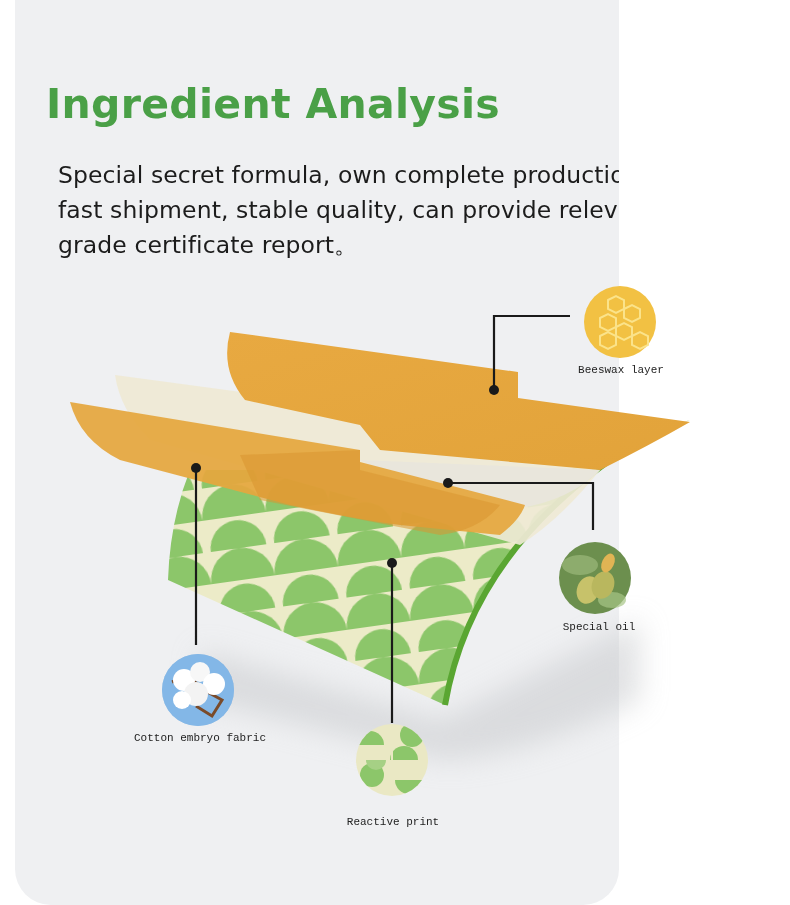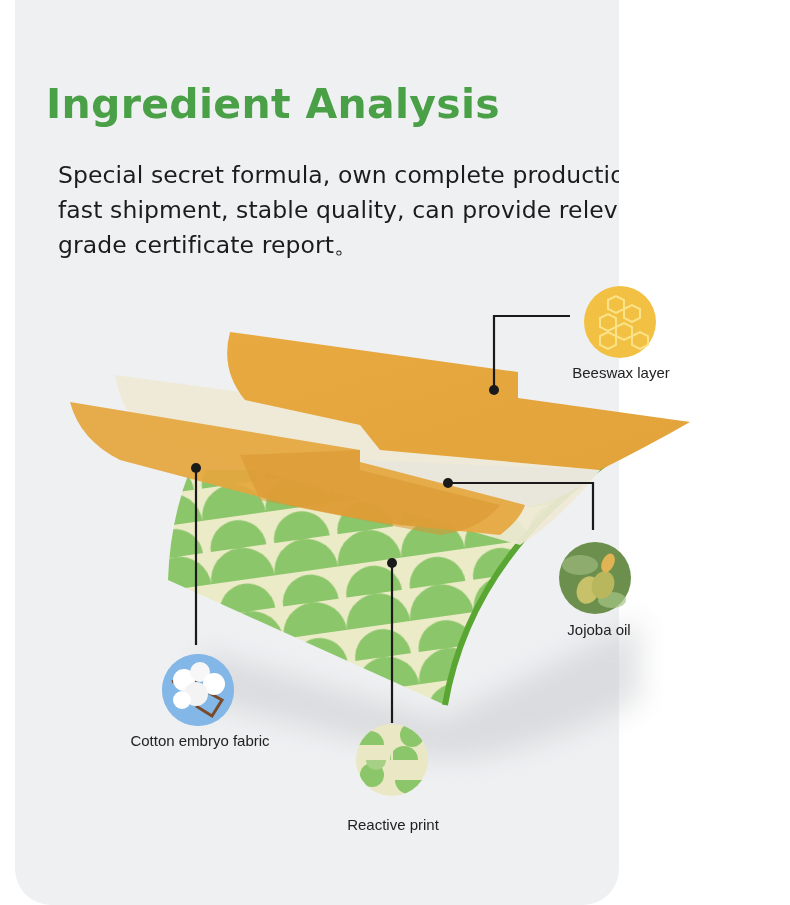--- a/index.html
+++ b/index.html
@@ -5,21 +5,21 @@
   html, body { margin:0; padding:0; }
   body { width:790px; height:905px; background:#ffffff; position:relative; overflow:hidden;
          font-family:"Liberation Sans", "DejaVu Sans", sans-serif; }
   .card { position:absolute; left:15px; top:0; width:604px; height:905px; background:#eff0f2;
           border-radius:0 0 36px 36px; overflow:hidden; }
   .title { position:absolute; left:31px; top:80px; margin:0; font-size:41px; font-weight:bold;
            color:#4aa047; letter-spacing:0.3px; font-family:"DejaVu Sans", sans-serif; }
   .desc { position:absolute; left:31px; top:146px; width:680px; margin:12px; font-size:23.5px;
           line-height:35px; color:#1c1c1c; font-family:"DejaVu Sans", sans-serif; letter-spacing:0.1px; }
   .art { position:absolute; left:0; top:0; }
-  .label { position:absolute; font-size:15px; color:#222; font-family:Liberation Sans, sans-serif;
+  .label { position:absolute; font-size:11px; color:#222; font-family:Liberation Mono, monospace;
            white-space:nowrap; transform:translateX(-50%); }
 </style>
 </head>
 <body>
 
 <div class="card">
   <h1 class="title">Ingredient Analysis</h1>
   <p class="desc">Special secret formula, own complete production line, fast shipment, stable quality, can provide relevant food grade certificate report。</p>
 </div>
 
@@ -109,15 +109,15 @@
       <circle cx="372" cy="775" r="12" fill="#8cc66a"></circle>
       <circle cx="412" cy="735" r="12" fill="#8cc66a"></circle>
       <path d="M395 780 A14 14 0 0 0 423 780 Z" fill="#8cc66a"></path>
       <path d="M366 760 A10 10 0 0 0 386 760 Z" fill="#a6d085"></path>
       <line x1="392" y1="728" x2="392" y2="795" stroke="#eae8c4" stroke-width="2"></line>
     </g>
   </g>
 </svg>
 
 <div class="label" style="left:621px; top:364px;">Beeswax layer</div>
-<div class="label" style="left:599px; top:621px;">Jojoba oil</div>
+<div class="label" style="left:599px; top:621px;">Special oil</div>
 <div class="label" style="left:200px; top:732px;">Cotton embryo fabric</div>
 <div class="label" style="left:393px; top:800px;margin-top:16px;">Reactive print</div>
 
 </body></html>

